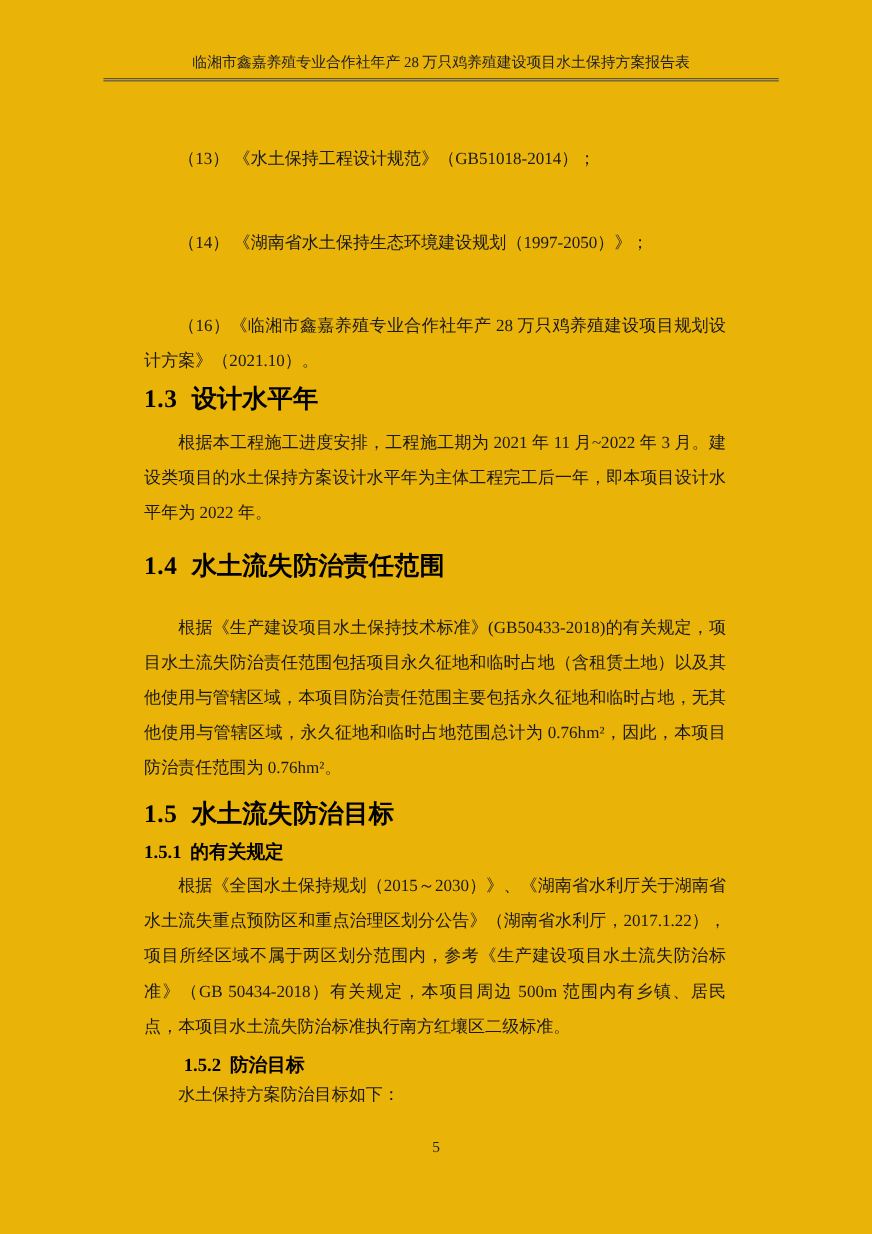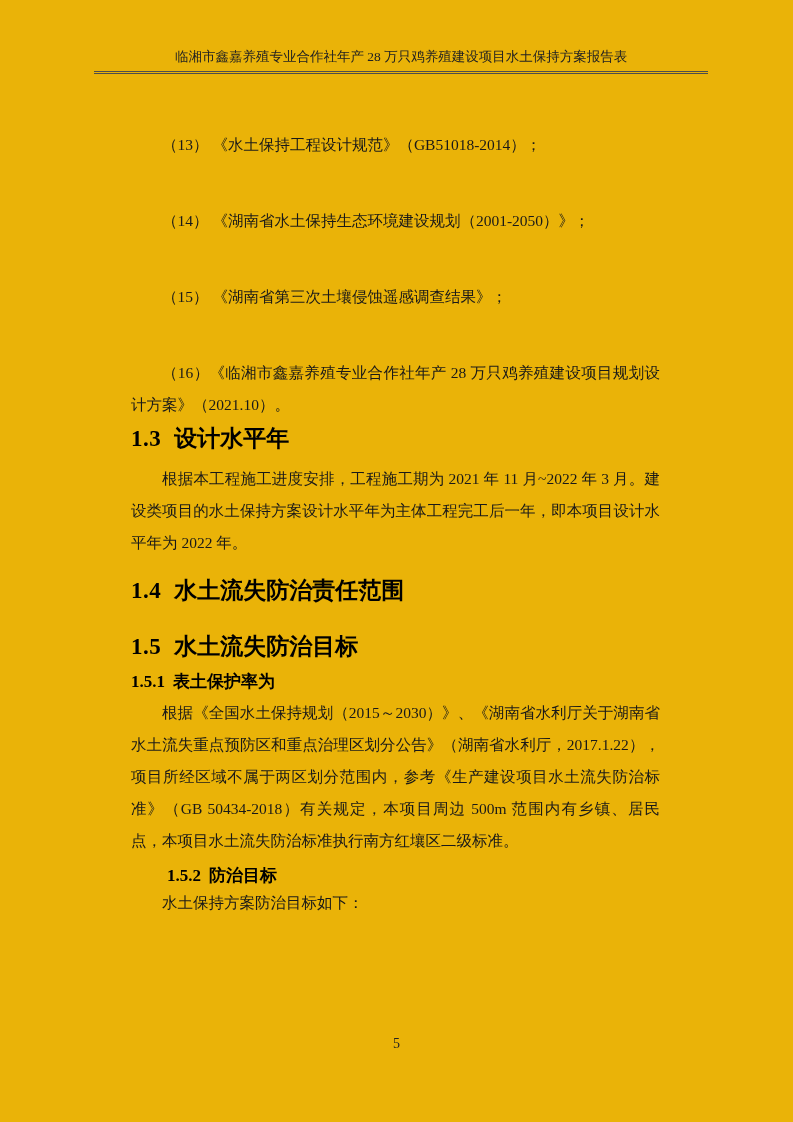--- a/index.html
+++ b/index.html
@@ -78,40 +78,40 @@
 <div class="page">
 
   <div class="doc-header">
     <span>临湘市鑫嘉养殖专业合作社年产 28 万只鸡养殖建设项目水土保持方案报告表</span>
   </div>
 
   <div class="content">
 
     <div class="refs">
       <p>（13） 《水土保持工程设计规范》（GB51018-2014）；</p>
-      <p>（14） 《湖南省水土保持生态环境建设规划（2001-2050）》；</p>
-      <p>（15） 《湖南省第三次土壤侵蚀遥感调查结果》；</p>
+      <p>（14） 《湖南省水土保持生态环境建设规划（1997-2050）》；</p>
       <p>（16）《临湘市鑫嘉养殖专业合作社年产 28 万只鸡养殖建设项目规划设计方案》（2021.10）。</p>
     </div>
 
     <h2 class="h-13">
       <span class="sec-num">1.3</span><span>设计水平年</span>
     </h2>
     <p class="body-para">根据本工程施工进度安排，工程施工期为 2021 年 11 月~2022 年 3 月。建设类项目的水土保持方案设计水平年为主体工程完工后一年，即本项目设计水平年为 2022 年。</p>
 
     <h2 class="h-14">
       <span class="sec-num">1.4</span><span>水土流失防治责任范围</span>
     </h2>
+    <p class="body-para">根据《生产建设项目水土保持技术标准》(GB50433-2018)的有关规定，项目水土流失防治责任范围包括项目永久征地和临时占地（含租赁土地）以及其他使用与管辖区域，本项目防治责任范围主要包括永久征地和临时占地，无其他使用与管辖区域，永久征地和临时占地范围总计为 0.76hm²，因此，本项目防治责任范围为 0.76hm²。</p>
 
     <h2 class="h-15">
       <span class="sec-num">1.5</span><span>水土流失防治目标</span>
     </h2>
 
     <h3>
-      <span class="sec-num">1.5.1</span><span>表土保护率为</span>
+      <span class="sec-num">1.5.1</span><span>的有关规定</span>
     </h3>
     <p class="body-para">根据《全国水土保持规划（2015～2030）》、《湖南省水利厅关于湖南省水土流失重点预防区和重点治理区划分公告》（湖南省水利厅，2017.1.22），项目所经区域不属于两区划分范围内，参考《生产建设项目水土流失防治标准》（GB 50434-2018）有关规定，本项目周边 500m 范围内有乡镇、居民点，本项目水土流失防治标准执行南方红壤区二级标准。</p>
 
     <h3 class="h-152">
       <span class="sec-num">1.5.2</span><span>防治目标</span>
     </h3>
     <p class="closing">水土保持方案防治目标如下：</p>
 
   </div>
 

